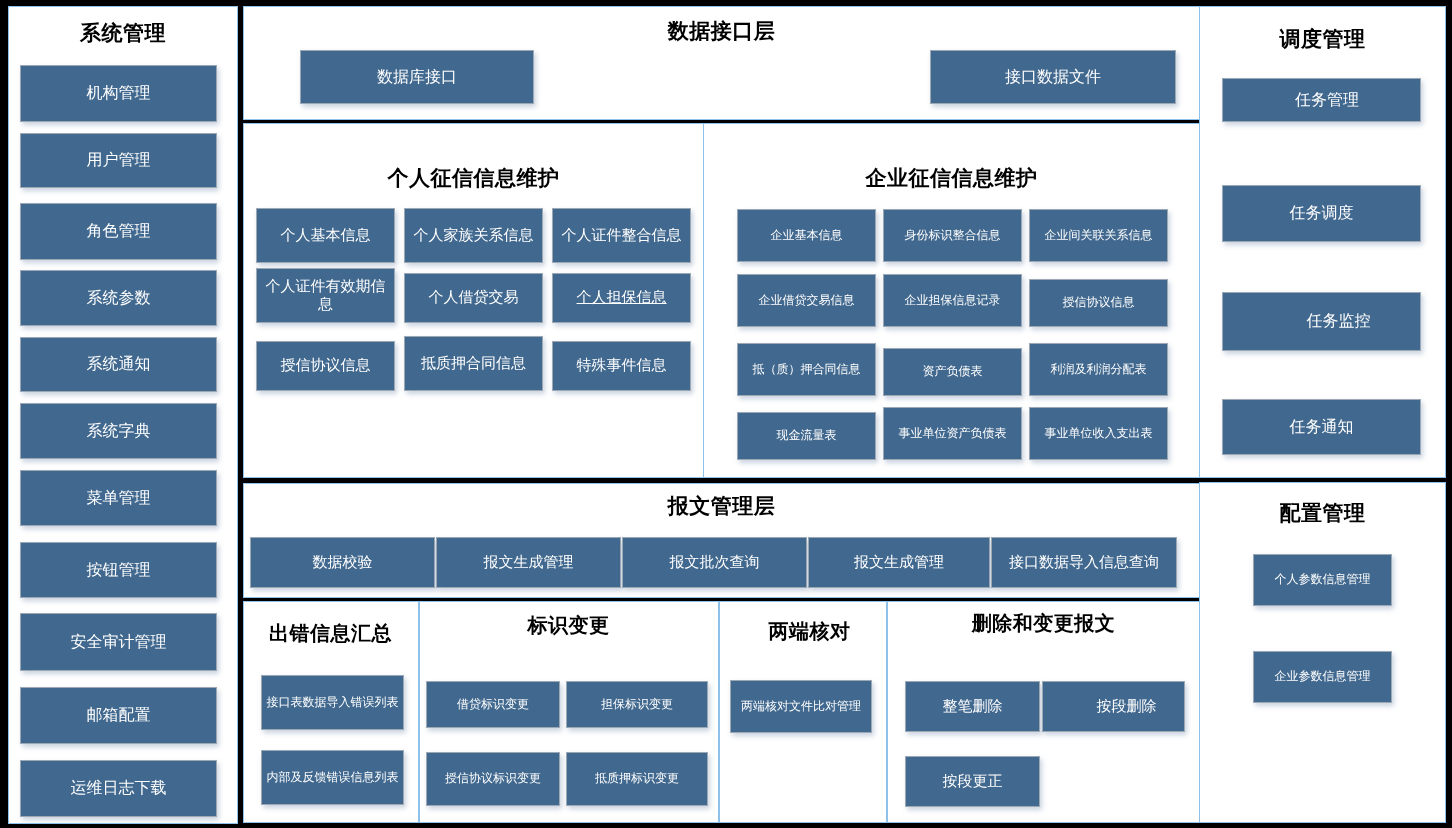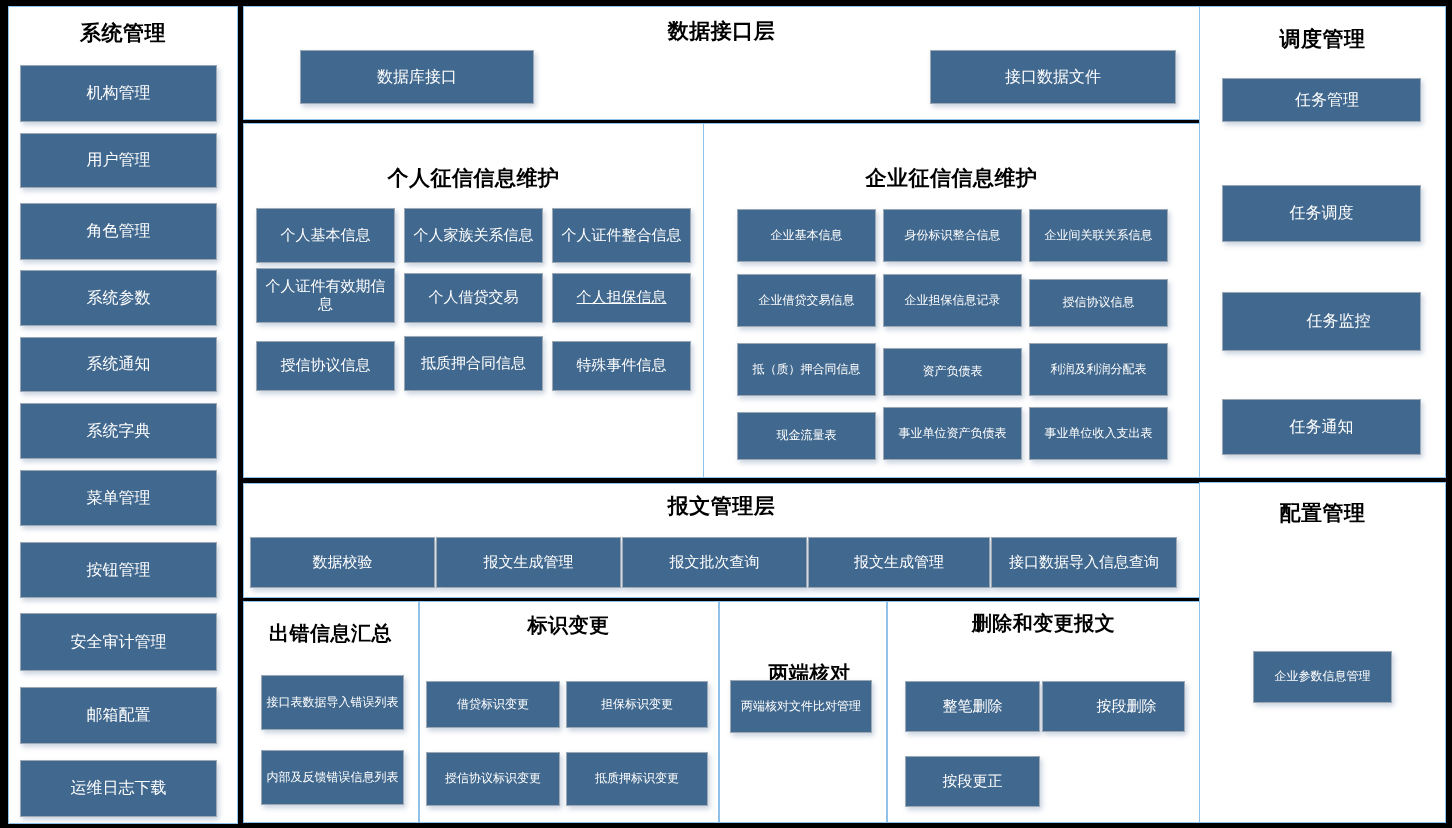--- a/index.html
+++ b/index.html
@@ -135,34 +135,35 @@
   <div class="panel-title t22" style="position:absolute; left:243px; top:620px; width:175px;">出错信息汇总</div>
   <div class="chip sm" style="left:261px; top:675px; width:143px; height:55px;">接口表数据导入错误列表</div>
   <div class="chip sm" style="left:261px; top:750px; width:143px; height:55px;">内部及反馈错误信息列表</div>
 
   <div class="panel-title t22" style="position:absolute; left:419px; top:612px; width:299px;">标识变更</div>
   <div class="chip sm" style="left:426px; top:681px; width:134px; height:47px;">借贷标识变更</div>
   <div class="chip sm" style="left:566px; top:681px; width:142px; height:47px;">担保标识变更</div>
   <div class="chip sm" style="left:426px; top:752px; width:134px; height:54px;">授信协议标识变更</div>
   <div class="chip sm" style="left:566px; top:752px; width:142px; height:54px;">抵质押标识变更</div>
 
-  <div class="panel-title t22" style="position:absolute; left:719px; top:660px; width:181px;">两端核对</div>
+  <div class="panel-title t22" style="position:absolute; left:719px; top:618px; width:181px;">两端核对</div>
   <div class="chip sm" style="left:730px; top:680px; width:142px; height:53px;">两端核对文件比对管理</div>
 
   <div class="panel-title t22" style="position:absolute; left:887px; top:610px; width:313px;">删除和变更报文</div>
   <div class="chip" style="left:905px; top:681px; width:135px; height:51px;">整笔删除</div>
   <div class="chip" style="left:1042px; top:681px; width:143px; height:51px;padding-left:29px;">按段删除</div>
   <div class="chip" style="left:905px; top:756px; width:135px; height:51px;">按段更正</div>
 
   <div class="panel" style="left:1199px; top:6px; width:247px; height:472px;">
     <div class="panel-title t24" style="margin-top:18px;">调度管理</div>
   </div>
   <div class="chip lg" style="left:1222px; top:78px; width:199px; height:44px;padding-left:14px;">任务管理</div>
   <div class="chip lg" style="left:1222px; top:185px; width:199px; height:57px;">任务调度</div>
   <div class="chip lg" style="left:1222px; top:292px; width:199px; height:59px;padding-left:37px;">任务监控</div>
   <div class="chip lg" style="left:1222px; top:399px; width:199px; height:56px;">任务通知</div>
 
   <div class="panel" style="left:1199px; top:482px; width:247px; height:341px;">
     <div class="panel-title t24" style="margin-top:16px;">配置管理</div>
   </div>
+  <div class="chip sm" style="left:1253px; top:554px; width:139px; height:52px;">个人参数信息管理</div>
   <div class="chip sm" style="left:1253px; top:651px; width:139px; height:52px;">企业参数信息管理</div>
 
 </div>
 
 </body></html>

